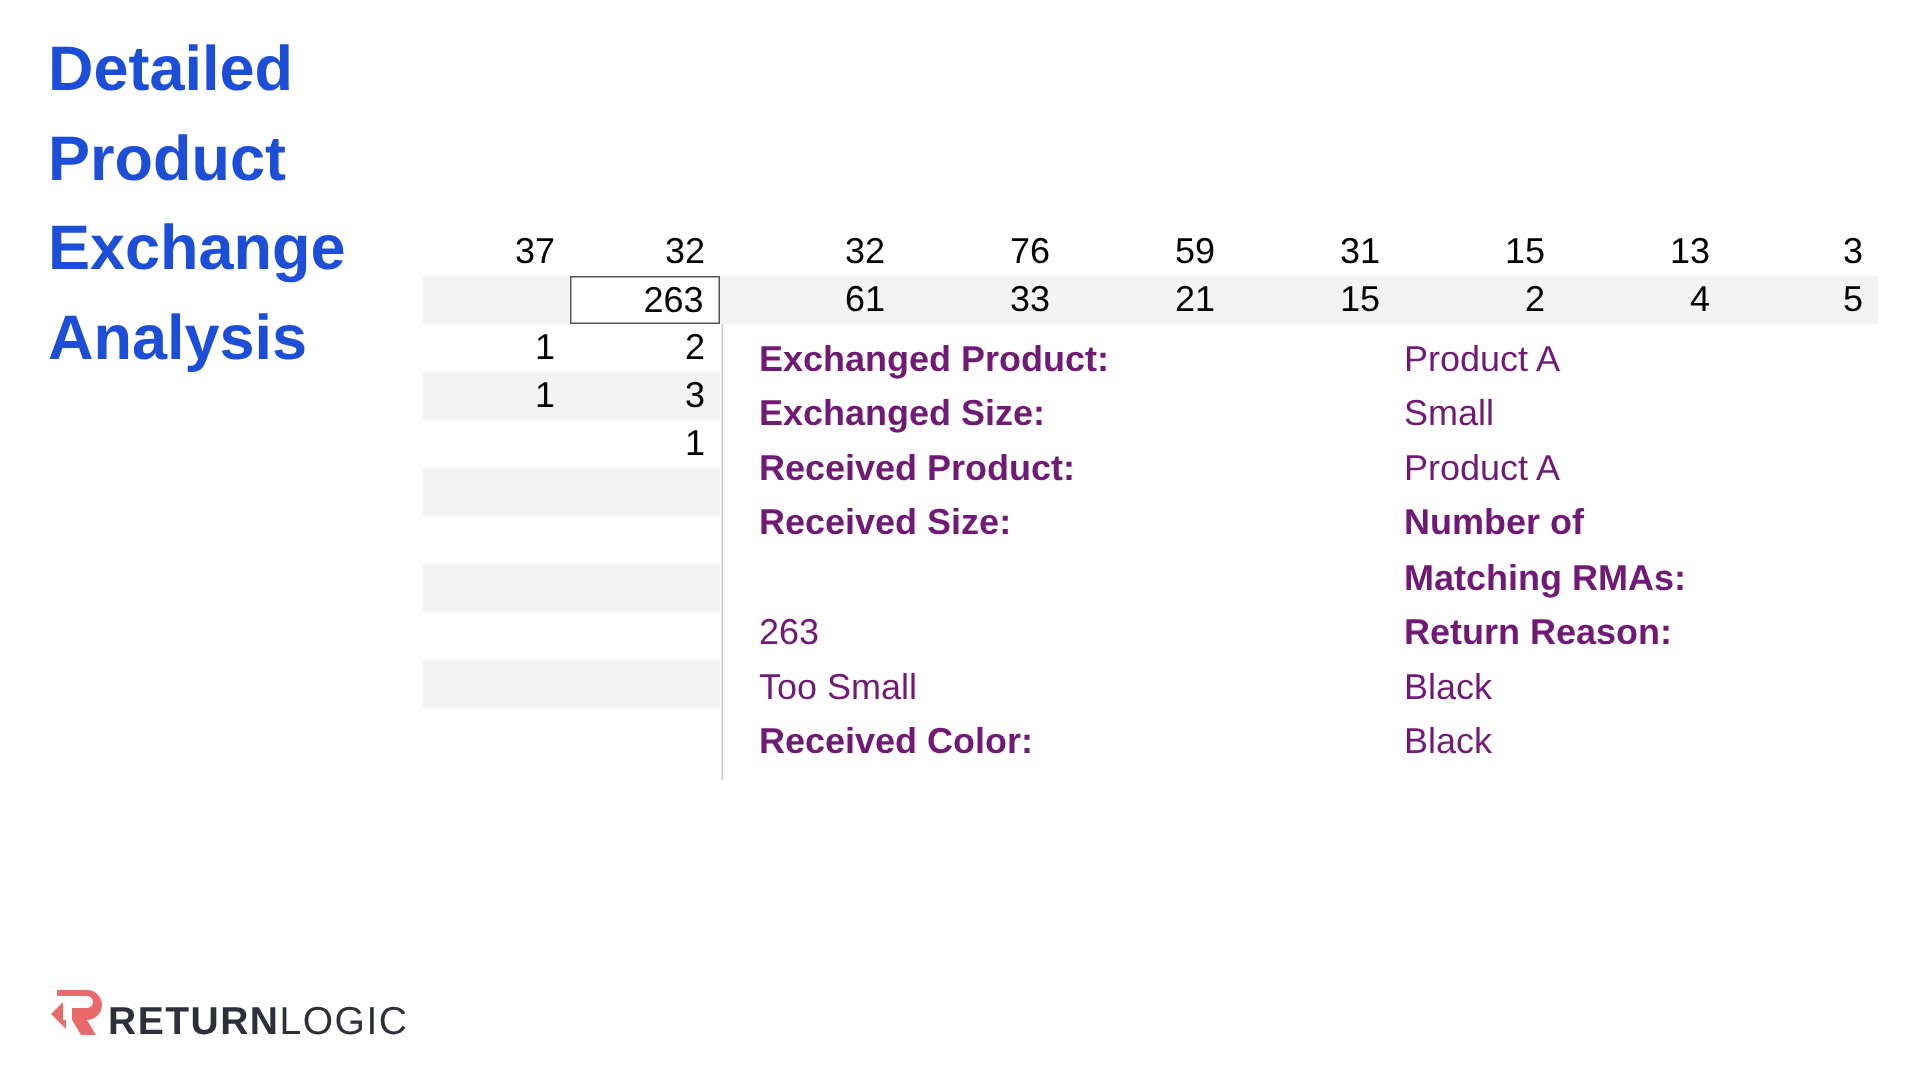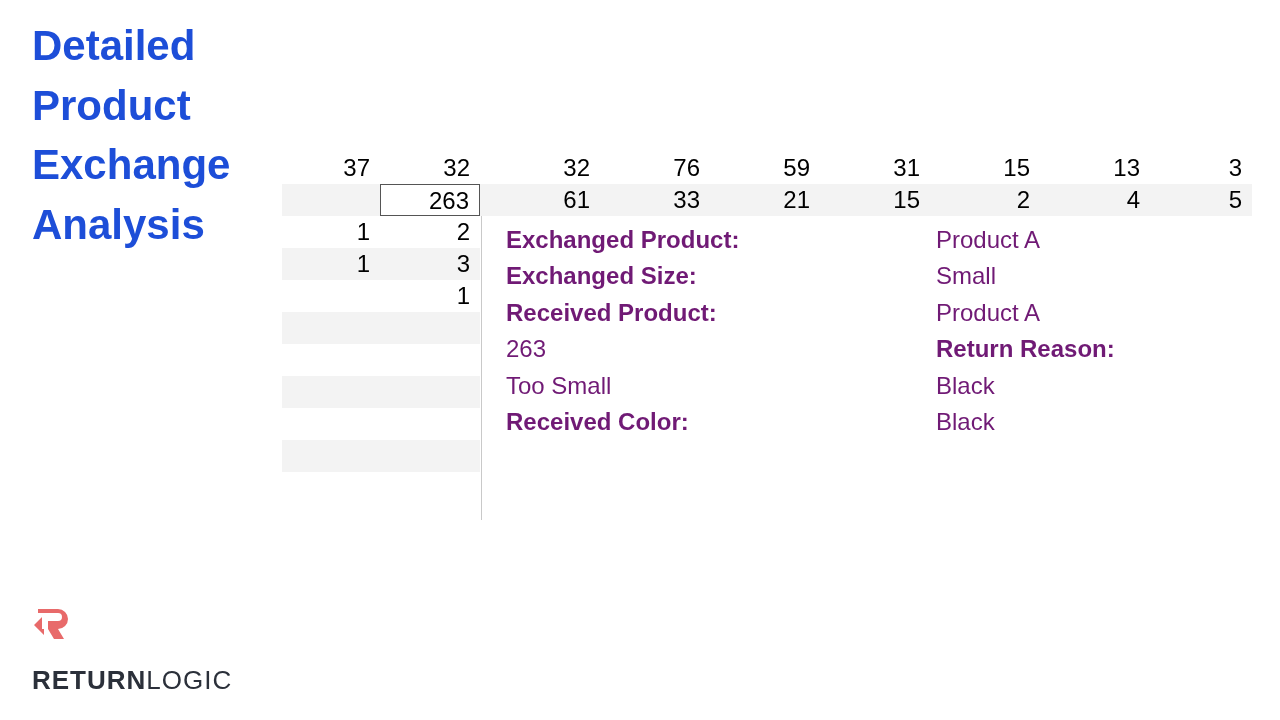--- a/index.html
+++ b/index.html
@@ -70,23 +70,22 @@
     z-index: 5;
     font-family: -apple-system,"Segoe UI",Arial,sans-serif;
   }
   .tooltip .label { font-weight: 700; }
   .tooltip .value { font-weight: 400; }
   .logo-wrap {
     position: absolute;
     left: 32px;
     bottom: 24px;
     display: flex;
-    align-items: flex-start;
-    gap: 20px;
-    flex-direction: column;
+    align-items: flex-end;
+    gap: 0;
   }
   .logo-icon { width: 40px; height: 40px; }
   .logo-text {
     font-size: 26px;
     letter-spacing: 1px;
     color: #2b303a;
     font-weight: 400;
   }
   .logo-return { font-weight: 700; }
 </style>
@@ -202,20 +201,22 @@
 
 <div class="vline"></div>
 
 <div class="tooltip">
   <div class="label">Exchanged Product:</div>
   <div class="value">Product A</div>
   <div class="label">Exchanged Size:</div>
   <div class="value">Small</div>
   <div class="label">Received Product:</div>
   <div class="value">Product A</div>
+  <div class="label">Received Size:</div>
+  <div class="label">Number of Matching RMAs:</div>
   <div class="value">263</div>
   <div class="label">Return Reason:</div>
   <div class="value">Too Small</div>
   <div class="value">Black</div>
   <div class="label">Received Color:</div>
   <div class="value">Black</div>
 </div>
 
 <div class="logo-wrap">
   <svg class="logo-icon" viewBox="0 0 40 40">

